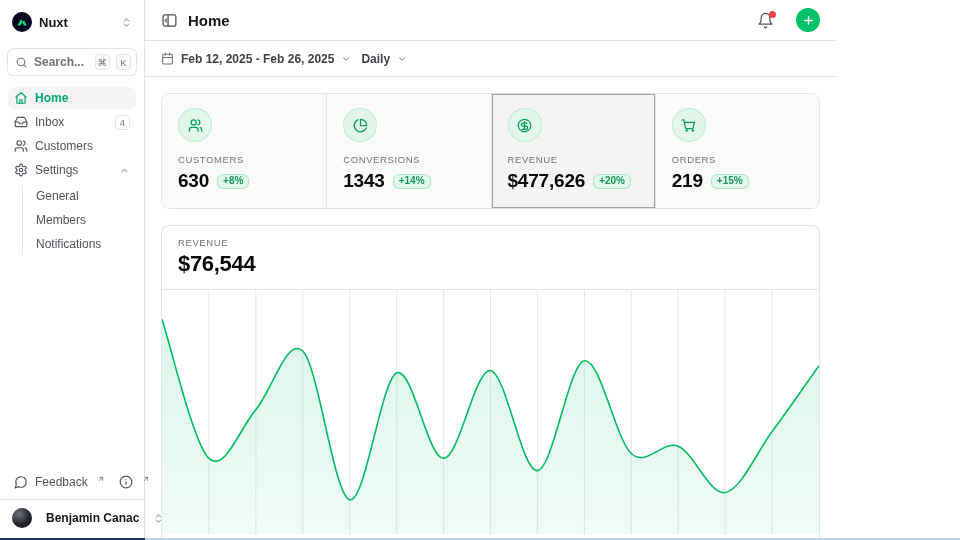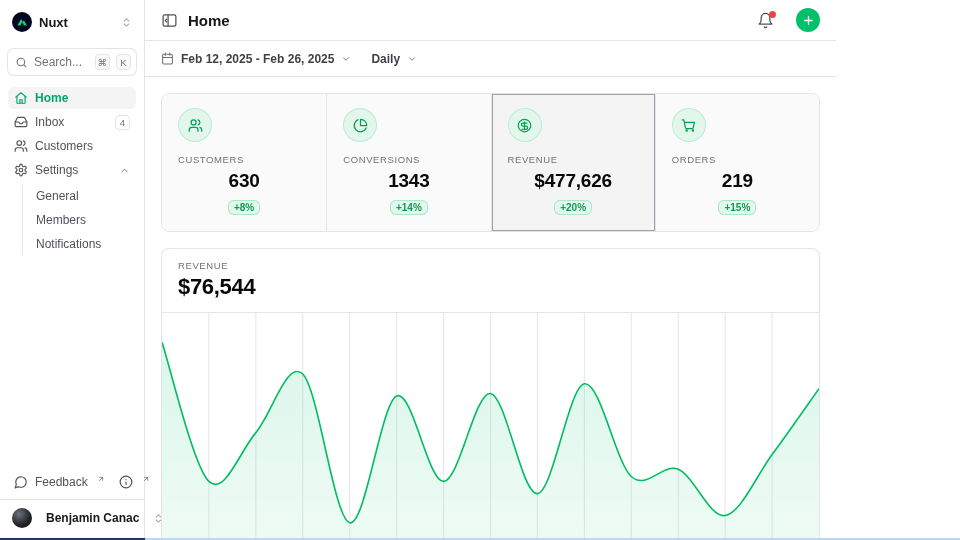--- a/index.html
+++ b/index.html
@@ -22,21 +22,21 @@
   }
   .team-btn { display:flex; align-items:center; gap:7px; padding:2px 4px; border-radius:6px; cursor:pointer; }
   .logo-mark { width:20px; height:20px; border-radius:50%; background:#020420; display:flex; align-items:center; justify-content:center; }
   .team-name { font-size:13px; font-weight:700; color:#18181b; flex:1; }
   .muted-ic { color:#71717a; }
   .search-box {
     margin:15px 0 12px; height:26px; border-radius:6px;
     background:#fff; box-shadow:0 0 0 1px #e4e4e7, 0 1px 2px rgba(0,0,0,.04);
     display:flex; align-items:center; gap:6px; padding:0 5px 0 7px; cursor:text;
   }
-  .search-ph { font-size:12px; color:#71717a; flex:1; }
+  .search-ph { font-size:12px; color:#71717a; flex:1;font-weight:bold; }
   .kbd {
     font-size:9.5px; color:#71717a; background:#fafafa;
     border:1px solid #e4e4e7; border-radius:4px;
     min-width:15px; height:16px; display:inline-flex; align-items:center; justify-content:center; padding:0 2px;
   }
   .nav { display:flex; flex-direction:column; gap:2px; }
   .nav-item {
     display:flex; align-items:center; gap:7px; height:22px;
     padding:0 6px; border-radius:6px; font-size:12px; color:#52525b; cursor:pointer;
   }
@@ -69,42 +69,42 @@
   .panel-btn { color:#52525b; cursor:pointer; display:flex; }
   .page-title { font-size:15px; font-weight:700; color:#18181b; flex:1; }
   .bell-btn { position:relative; color:#52525b; cursor:pointer; display:flex; margin-right:12px; }
   .bell-dot { position:absolute; top:-1px; right:-2px; width:7px; height:7px; border-radius:50%; background:#ef4444; }
   .plus-btn {
     width:24px; height:24px; border-radius:50%; background:#00c16a; border:none;
     color:#fff; display:flex; align-items:center; justify-content:center; cursor:pointer;
   }
   .toolbar {
     height:36px; flex:0 0 36px; border-bottom:1px solid #e4e4e7;
-    display:flex; align-items:center; padding:0 16px; gap:20px;
+    display:flex; align-items:center; padding:0 16px; gap:10px;
   }
   .tool-btn { display:flex; align-items:center; gap:7px; font-size:12px; font-weight:600; color:#3f3f46; cursor:pointer; }
   .tool-btn .chev { color:#71717a; display:flex; }
 
   .content { padding:16px; flex:1; min-height:0; }
 
   
   .stats {
     display:grid; grid-template-columns:1fr 1fr 1fr 1fr;
     border:1px solid #e4e4e7; border-radius:8px; overflow:hidden; background:#fafafa;
   }
   .stat-card { padding:14px 16px 16px; background:#fafafa; cursor:pointer; position:relative; }
   .stat-card + .stat-card { border-left:1px solid #e4e4e7; }
   .stat-card.selected { background:#f4f4f5; box-shadow:inset 0 0 0 1px #a1a1aa; }
   .stat-icon {
     width:34px; height:34px; border-radius:50%; background:#e3f6ec;
     box-shadow:inset 0 0 0 1px rgba(0,193,106,.18);
     display:flex; align-items:center; justify-content:center; color:#00a155;
   }
   .stat-label { margin-top:12px; font-size:9.5px; letter-spacing:.6px; color:#71717a; font-weight:500; }
-  .stat-value-row { margin-top:5px; display:flex; align-items:center; gap:8px;flex-direction:column; }
+  .stat-value-row { margin-top:5px; display:flex; align-items:center; gap:8px; }
   .stat-value { font-size:19px; font-weight:700; color:#09090b; letter-spacing:-.2px; }
   .delta-badge {
     font-size:10px; font-weight:600; color:#149954; background:#e3f8ed;
     box-shadow:inset 0 0 0 1px rgba(0,193,106,.28);
     border-radius:6px; padding:2.5px 6px; line-height:1;
   }
 
   
   .chart-card { margin-top:16px; border:1px solid #e4e4e7; border-radius:8px 8px 0 0; border-bottom:none; background:#fff; }
   .chart-head { padding:11px 16px 12px; border-bottom:1px solid #e4e4e7; }

